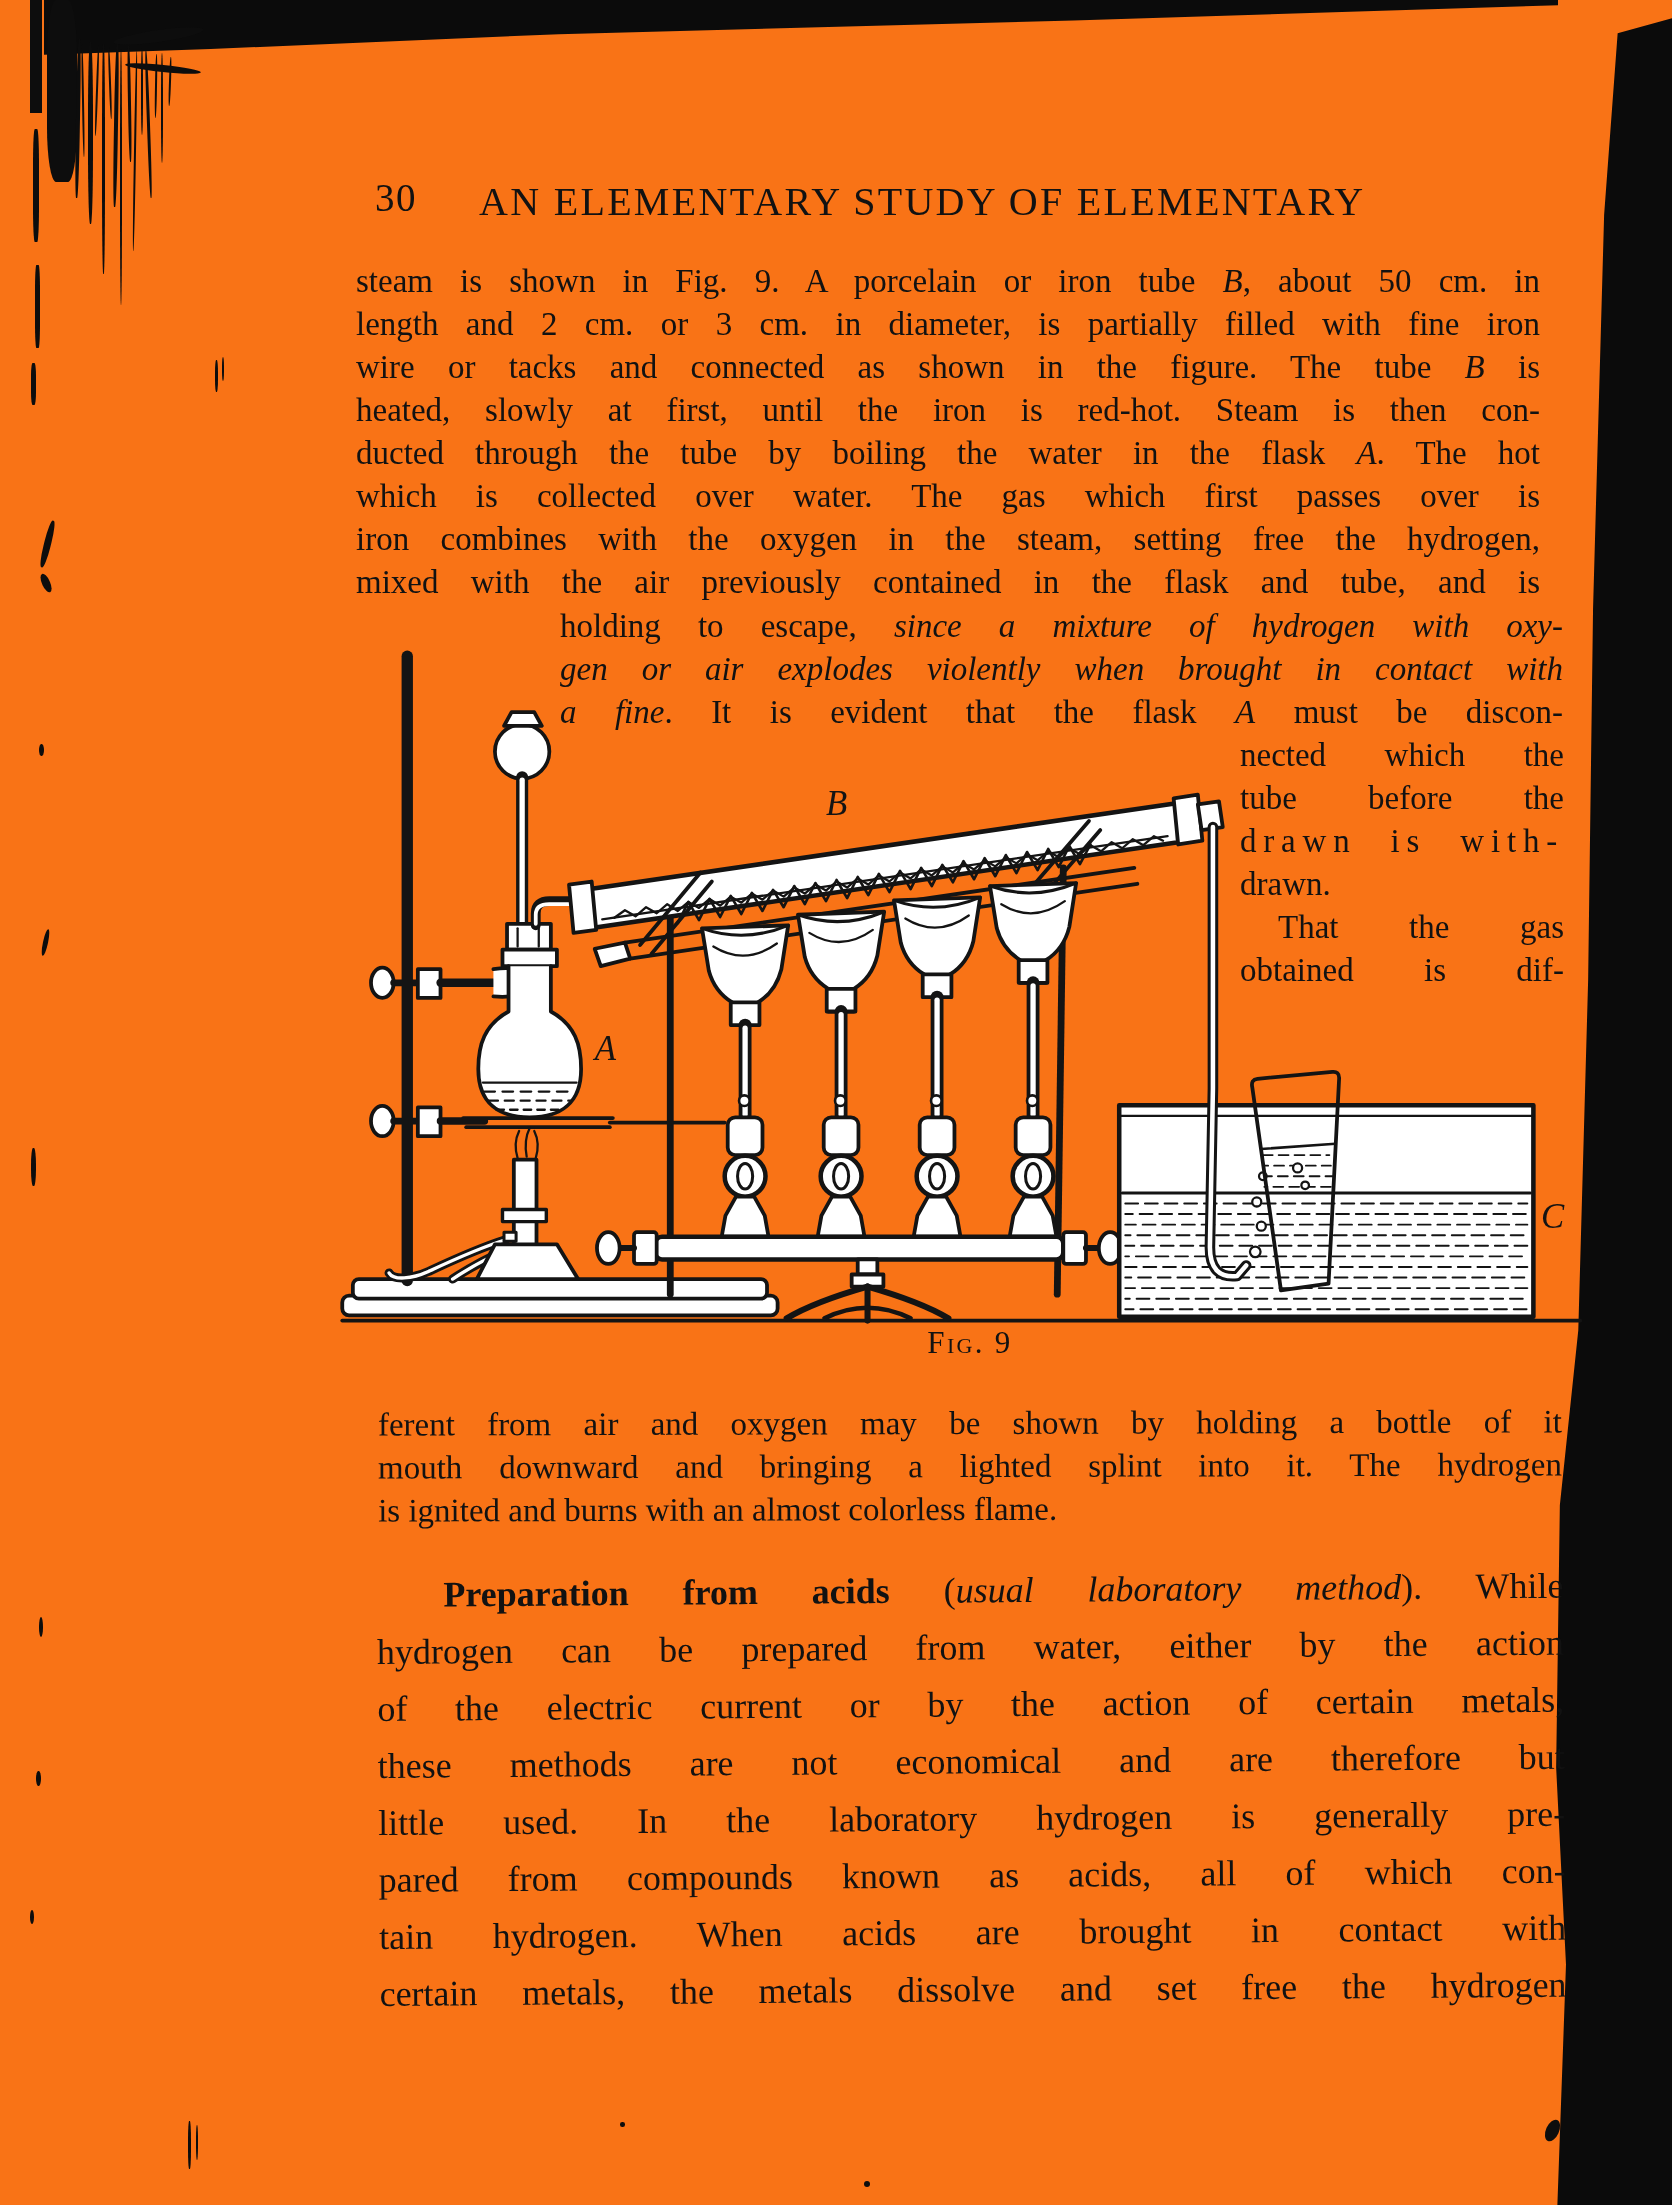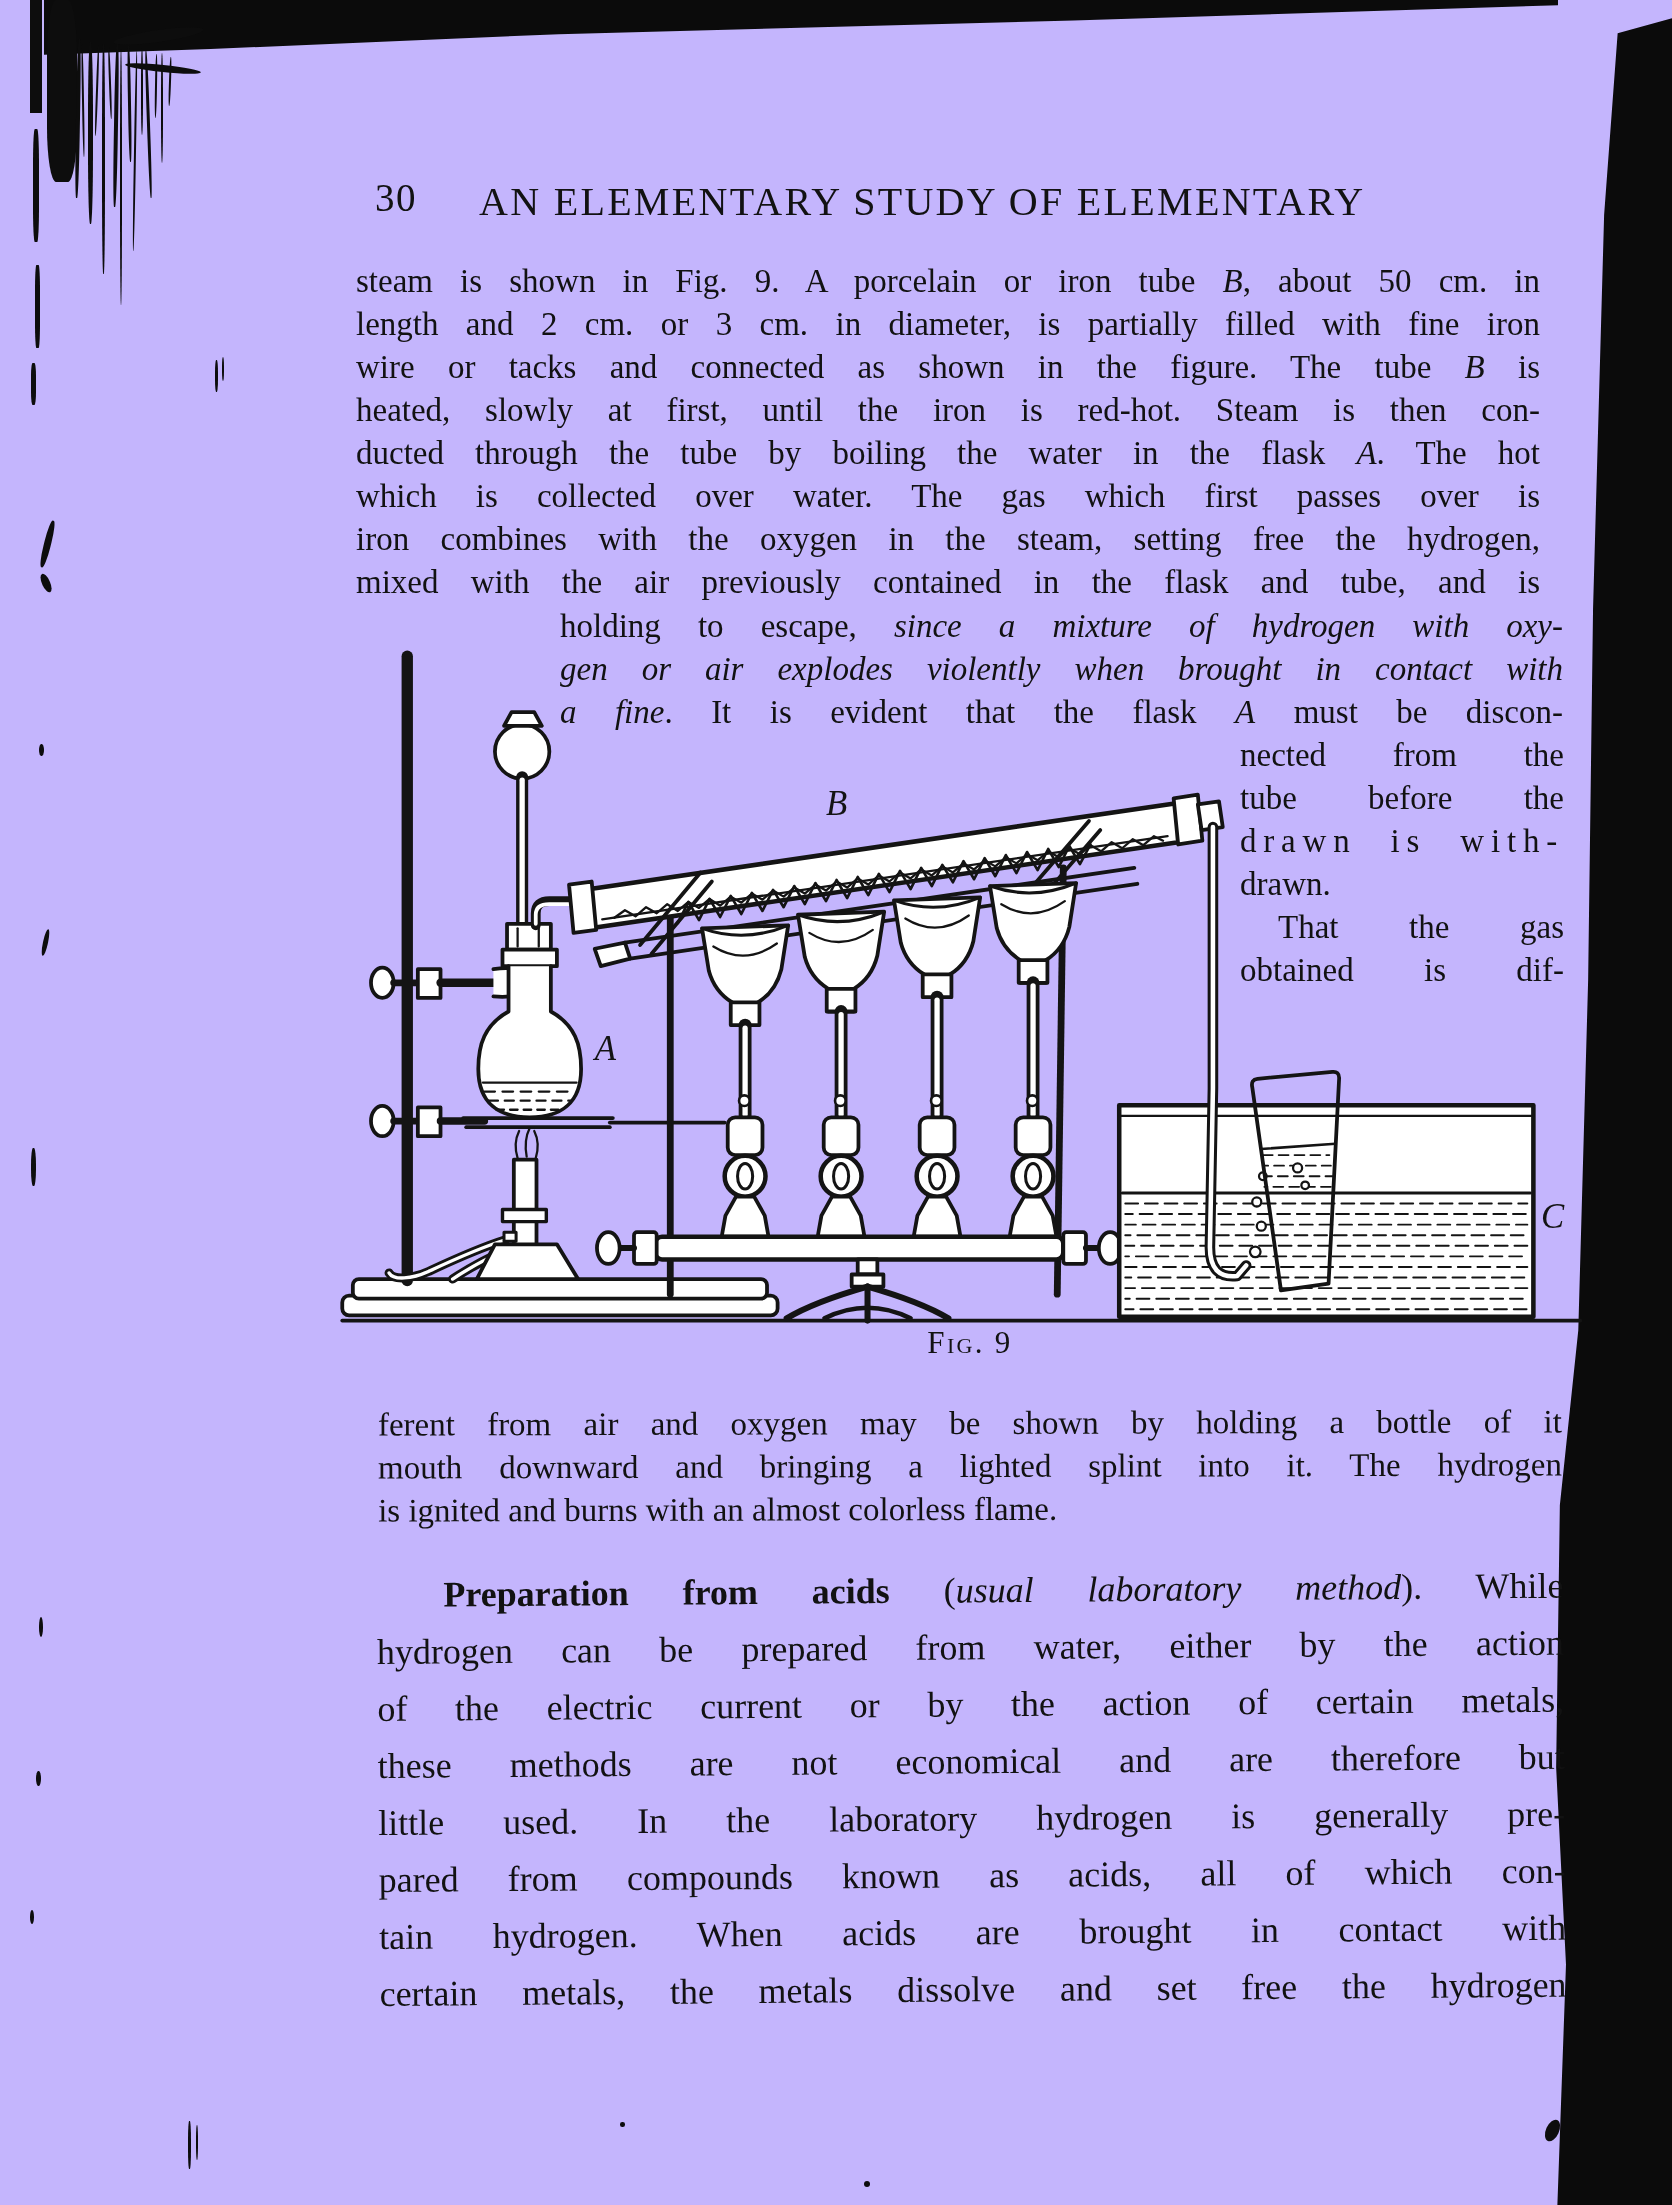--- a/index.html
+++ b/index.html
@@ -1,16 +1,16 @@
 <!DOCTYPE html>
 <html style="font-size:12px"><head>
 <meta charset="utf-8">
 <style>
   html,body{margin:0;padding:0;background:#777;}
-  #page{position:relative;width:1673px;height:2205px;background:#c4b5fd;overflow:hidden;
+  #page{position:relative;width:1673px;height:2205px;background:#f97316;overflow:hidden;
         font-family:"Liberation Serif","DejaVu Serif",serif;color:#121212;}
   .abs{position:absolute;}
   
   #pageno{left:375px;top:175px;font-size:39px;letter-spacing:1.5px;}
   #title{left:479px;top:178px;font-size:40px;letter-spacing:2.3px;white-space:nowrap;}
   
   .tblock{position:absolute;font-size:33px;line-height:43px;}
   #body1{left:356px;top:260px;width:1184px;}
   #body1b{left:560px;top:605px;width:1003px;}
   #sidecol{left:1240px;top:734px;width:324px;}
@@ -100,21 +100,21 @@
       <div class="tl"><span>which is collected over water.  The gas which first passes over is</span></div>
       <div class="tl"><span>iron combines with the oxygen in the steam, setting free the hydrogen,</span></div>
       <div class="tl"><span>mixed with the air previously contained in the flask and tube, and is</span></div>
     </div>
   <div id="body1b" class="tblock">
       <div class="tl"><span>holding to escape, </span><span class="it">since a mixture of hydrogen with oxy-</span></div>
       <div class="tl"><span class="it">gen or air explodes violently when brought in contact with</span></div>
       <div class="tl"><span class="it">a fine</span><span>.  It is evident that the flask </span><span class="it">A</span><span> must be discon-</span></div>
     </div>
   <div id="sidecol" class="tblock">
-      <div class="tl"><span>nected from the</span></div>
+      <div class="tl"><span>nected which the</span></div>
       <div class="tl"><span>tube before the</span></div>
       <div class="tl lsp"><span>drawn is with-</span></div>
       <div class="tl nl"><span>drawn.</span></div>
       <div class="tl" style="padding-left: 38px;"><span>That the gas</span></div>
       <div class="tl"><span>obtained is dif-</span></div>
     </div>
   <div id="body2" class="tblock">
       <div class="tl"><span>ferent from air and oxygen may be shown by holding a bottle of it</span></div>
       <div class="tl"><span>mouth downward and bringing a lighted splint into it.  The hydrogen</span></div>
       <div class="tl nl"><span>is ignited and burns with an almost colorless flame.</span></div>

